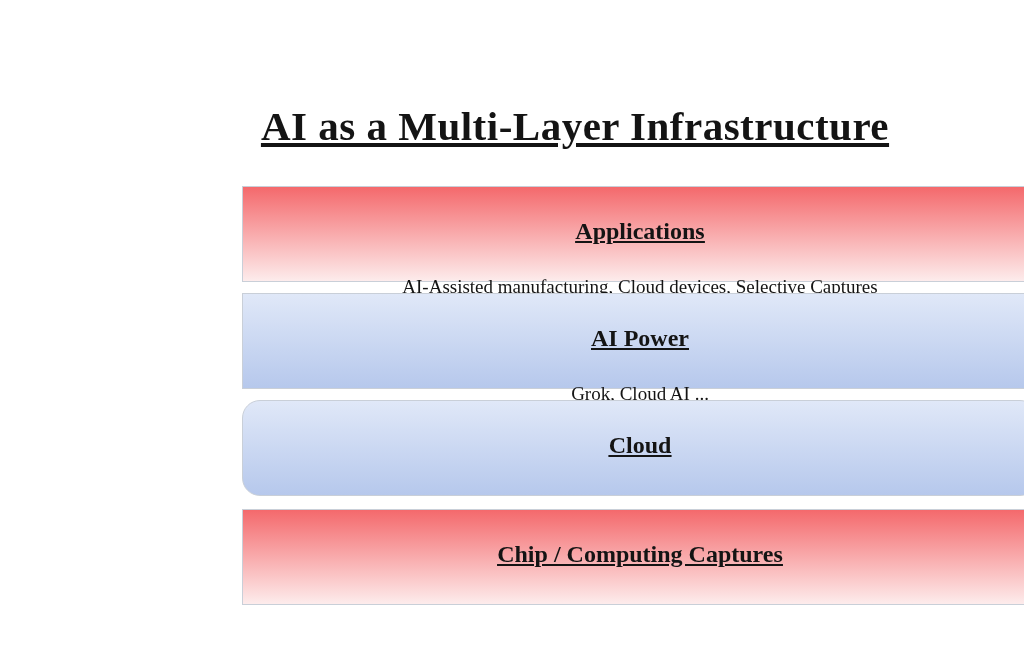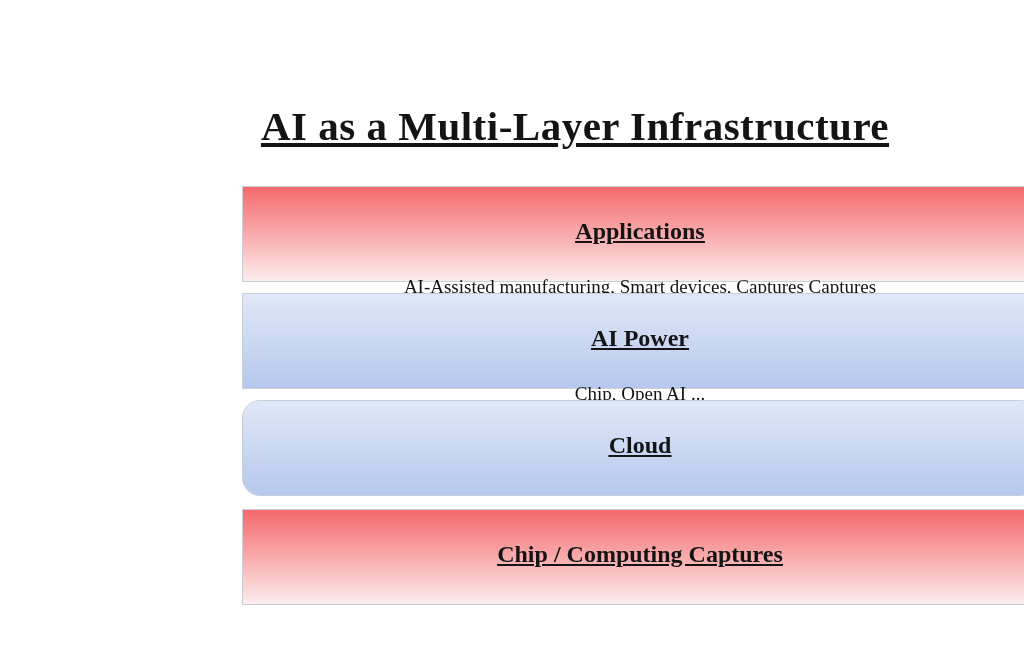--- a/index.html
+++ b/index.html
@@ -71,26 +71,26 @@
 <body>
 
 <div class="stage">
 
   <h1 class="page-title">AI as a Multi-Layer Infrastructure</h1>
 
   <div class="layer-stack">
 
     <div class="layer red layer-1">
       <div class="layer-title">Applications</div>
-      <div class="layer-subtitle">AI-Assisted manufacturing, Smart devices, Captures Captures</div>
+      <div class="layer-subtitle">AI-Assisted manufacturing, Cloud devices, Selective Captures</div>
     </div>
 
     <div class="layer blue layer-2">
       <div class="layer-title">AI Power</div>
-      <div class="layer-subtitle">Chip, Open AI ...</div>
+      <div class="layer-subtitle">Grok, Cloud AI ...</div>
     </div>
 
     <div class="layer blue layer-3">
       <div class="layer-title">Cloud</div>
     </div>
 
     <div class="layer red layer-4">
       <div class="layer-title">Chip / Computing Captures</div>
     </div>
 

